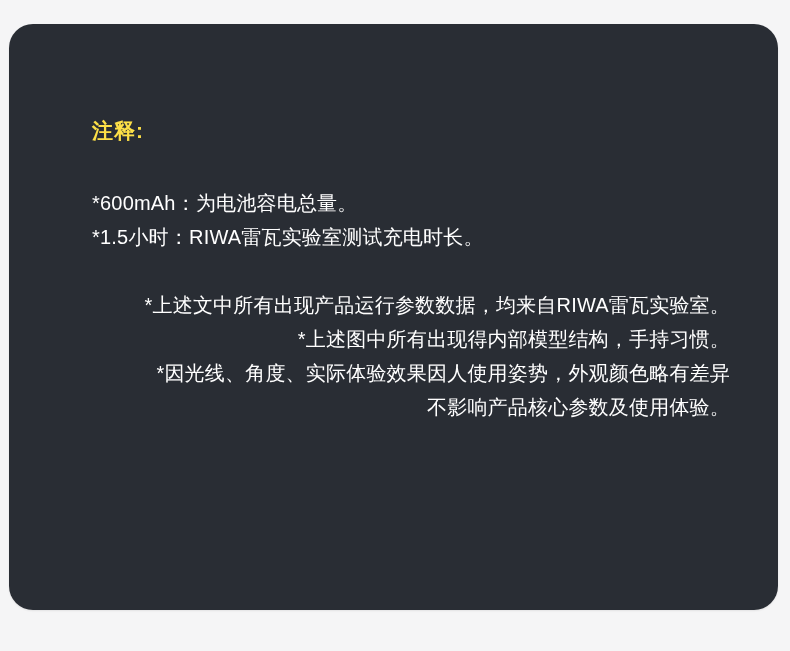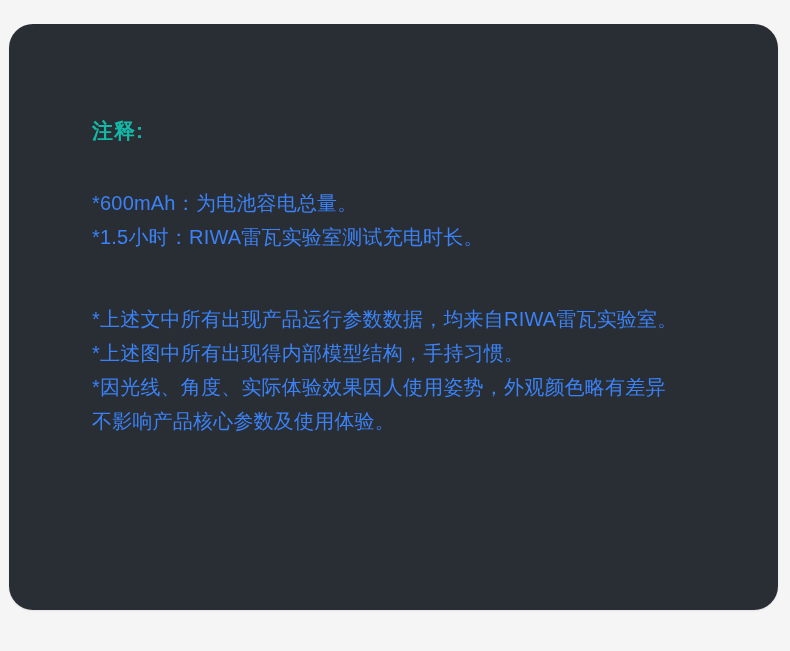--- a/index.html
+++ b/index.html
@@ -28,37 +28,38 @@
     box-sizing: border-box;
     padding: 96px 48px 0 83px;
     color: #ffffff;
   }
   .panel h2 {
     margin: 0;
     font-size: 21px;
     line-height: 22px;
     font-weight: 700;
     letter-spacing: 1px;
-    color: #14b8a6;
+    color: #fde047;
   }
   .note-block {
     margin: 0;
   }
   .note-block.first {
     margin-top: 44px;
   }
   .note-block.second {
-    margin-top: 48px;
+    margin-top: 34px;
+    text-align: right;
   }
   .note-block p {
     margin: 0;
     font-size: 20px;
     line-height: 34px;
     font-weight: 400;
-    color: #3b82f6;
+    color: #ffffff;
     letter-spacing: 0.2px;
     white-space: nowrap;
   }
 </style>
 </head>
 <body>
 
 <div class="page">
   <section class="panel">
     <h2>注释:</h2>

